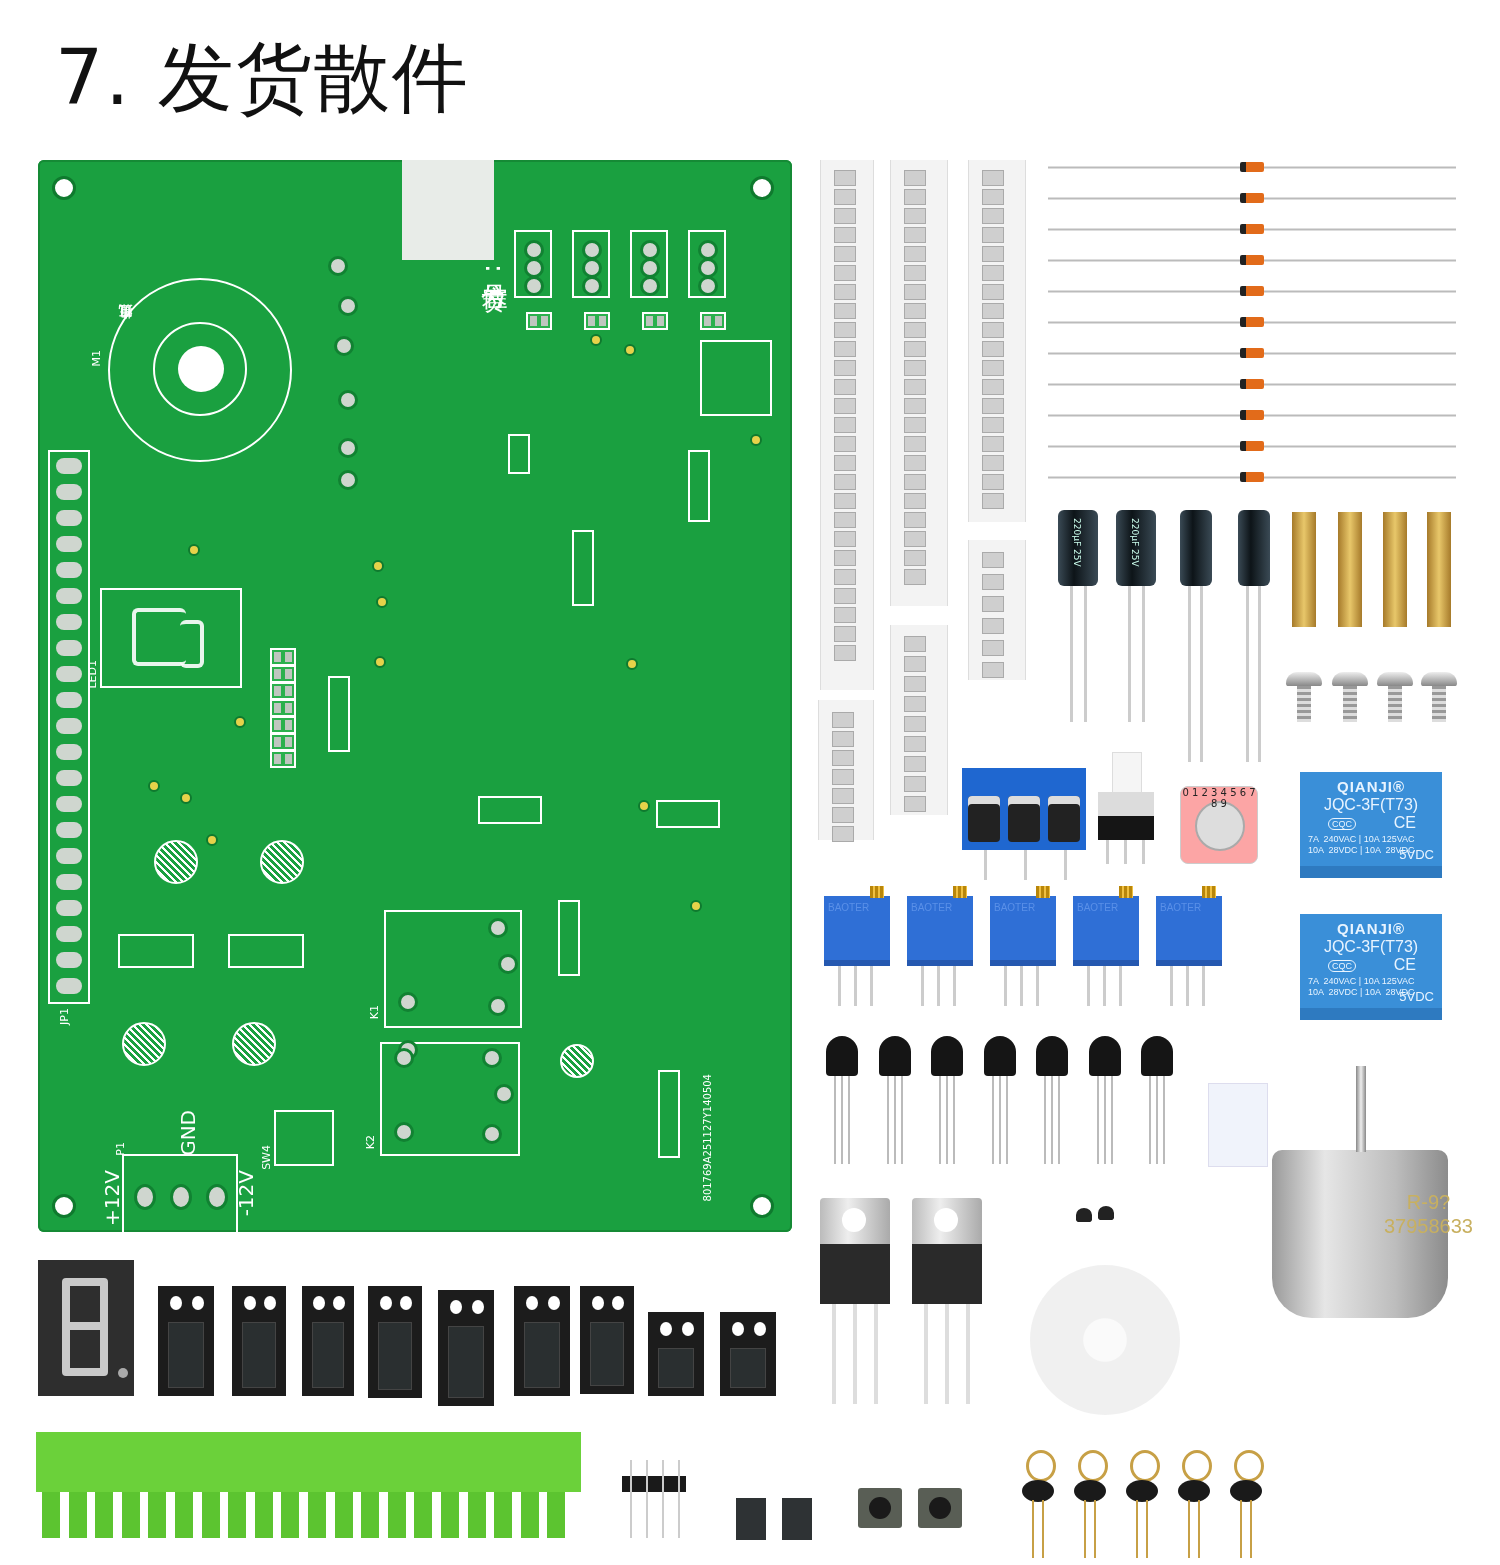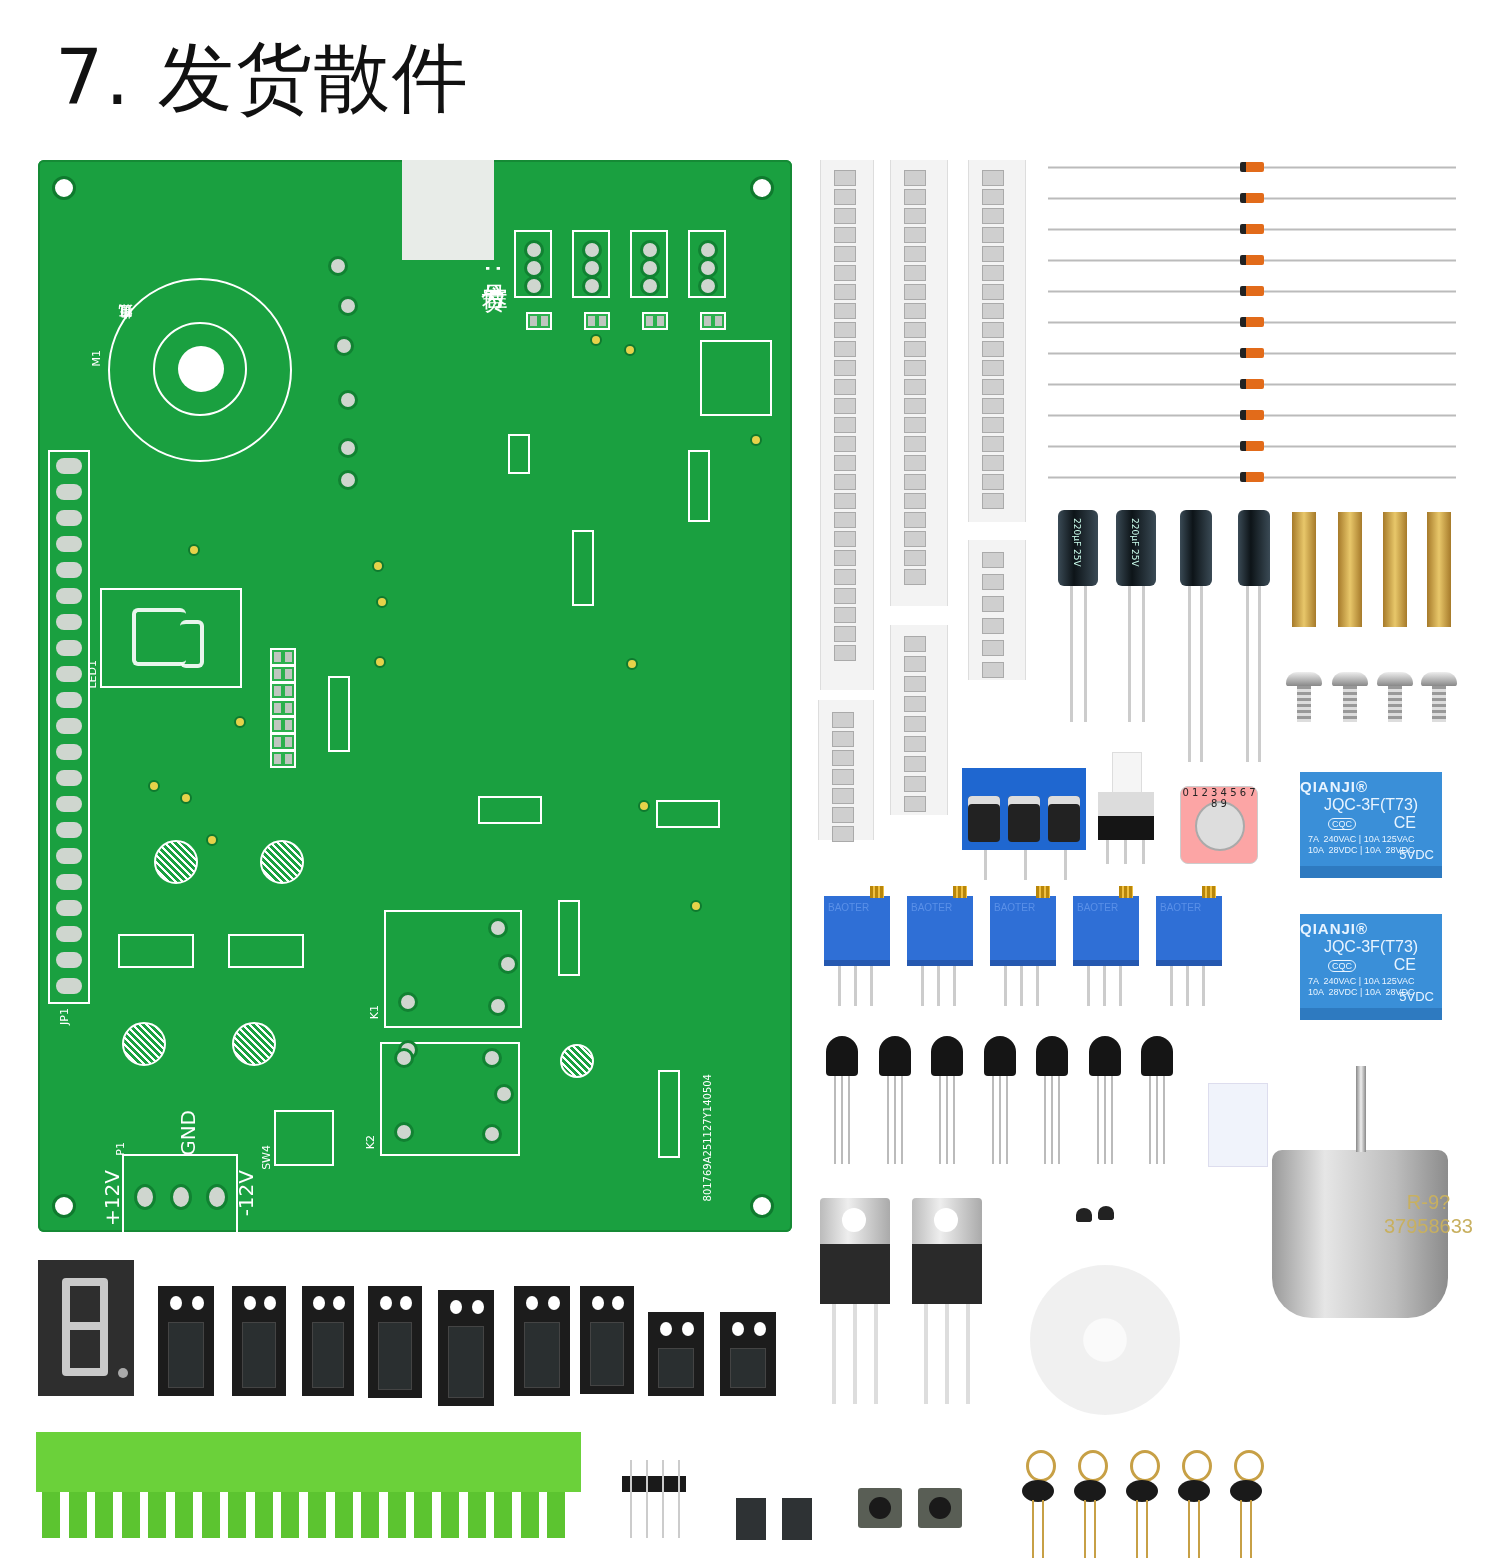--- a/index.html
+++ b/index.html
@@ -30,21 +30,21 @@
   .lead{position:absolute;height:3px;background:linear-gradient(#eee,#bbb,#eee);}
   .diode{position:absolute;width:24px;height:10px;background:linear-gradient(90deg,#222 0 6px,#e26b1a 6px);border-radius:2px;}
   
   .cap{position:absolute;background:linear-gradient(90deg,#3a4a55,#0d1418 40%,#3a4a55);border-radius:6px;color:#cfe;font-size:9px;}
   .cap-lead{position:absolute;width:3px;background:#ccc;}
   .standoff{position:absolute;width:24px;height:115px;background:linear-gradient(90deg,#a67a2a,#e8c76a 50%,#a67a2a);}
   .screw{position:absolute;width:36px;height:14px;border-radius:18px 18px 4px 4px;background:linear-gradient(#eee,#888);}
   .screw-shaft{position:absolute;width:14px;height:36px;background:repeating-linear-gradient(#999 0 3px,#ddd 3px 6px);}
   
   .relay{position:absolute;width:142px;height:106px;background:#3a8fd8;color:#e8f4ff;font-family:"Liberation Sans",sans-serif;box-shadow:inset 0 -12px 0 #2e7ac0;}
-  .relay .brand{position:absolute;left:0;right:0;top:6px;font-size:15px;font-weight:bold;letter-spacing:1px;}
+  .relay .brand{position:absolute;left:0;right:0;top:6px;text-align:center;font-size:15px;font-weight:bold;letter-spacing:1px;}
   .relay .model{position:absolute;left:0;right:0;top:24px;text-align:center;font-size:16px;}
   .relay .spec{position:absolute;left:8px;top:62px;font-size:9px;line-height:11px;white-space:pre;}
   .relay .volt{position:absolute;right:8px;bottom:16px;font-size:13px;}
   .relay .cqc{position:absolute;left:28px;top:46px;font-size:9px;border:1px solid #e8f4ff;border-radius:8px;padding:0 3px;}
   .relay .ce{position:absolute;right:26px;top:42px;font-size:16px;}
   
   .trim{position:absolute;width:66px;height:70px;background:#2f6fd6;box-shadow:inset 0 -6px 0 #2558b0;}
   .trim .knob{position:absolute;right:6px;top:-10px;width:14px;height:12px;background:repeating-linear-gradient(90deg,#b8860b 0 3px,#f0c040 3px 5px);}
   .trim .brand{position:absolute;left:4px;top:6px;font-size:10px;color:#5a90e8;font-family:"Liberation Sans",sans-serif;}
   .trim-leg{position:absolute;width:3px;height:40px;background:#ccc;}

